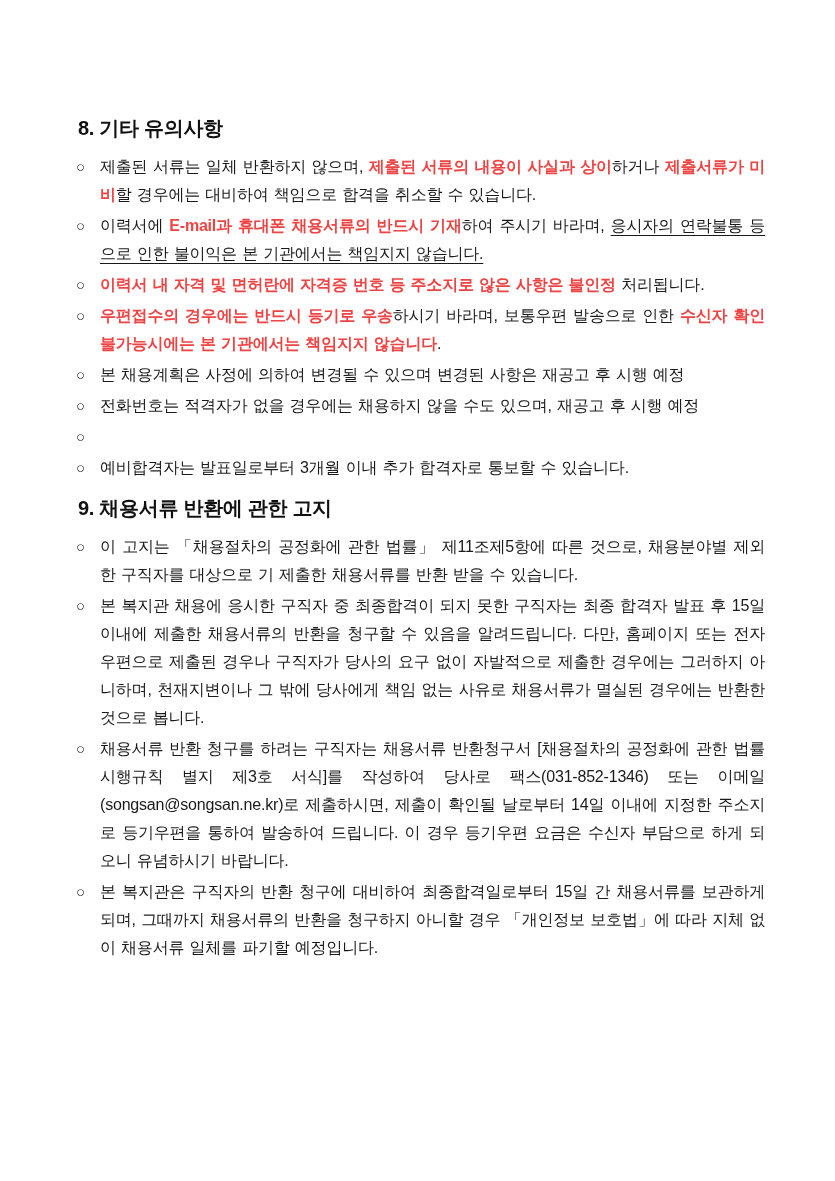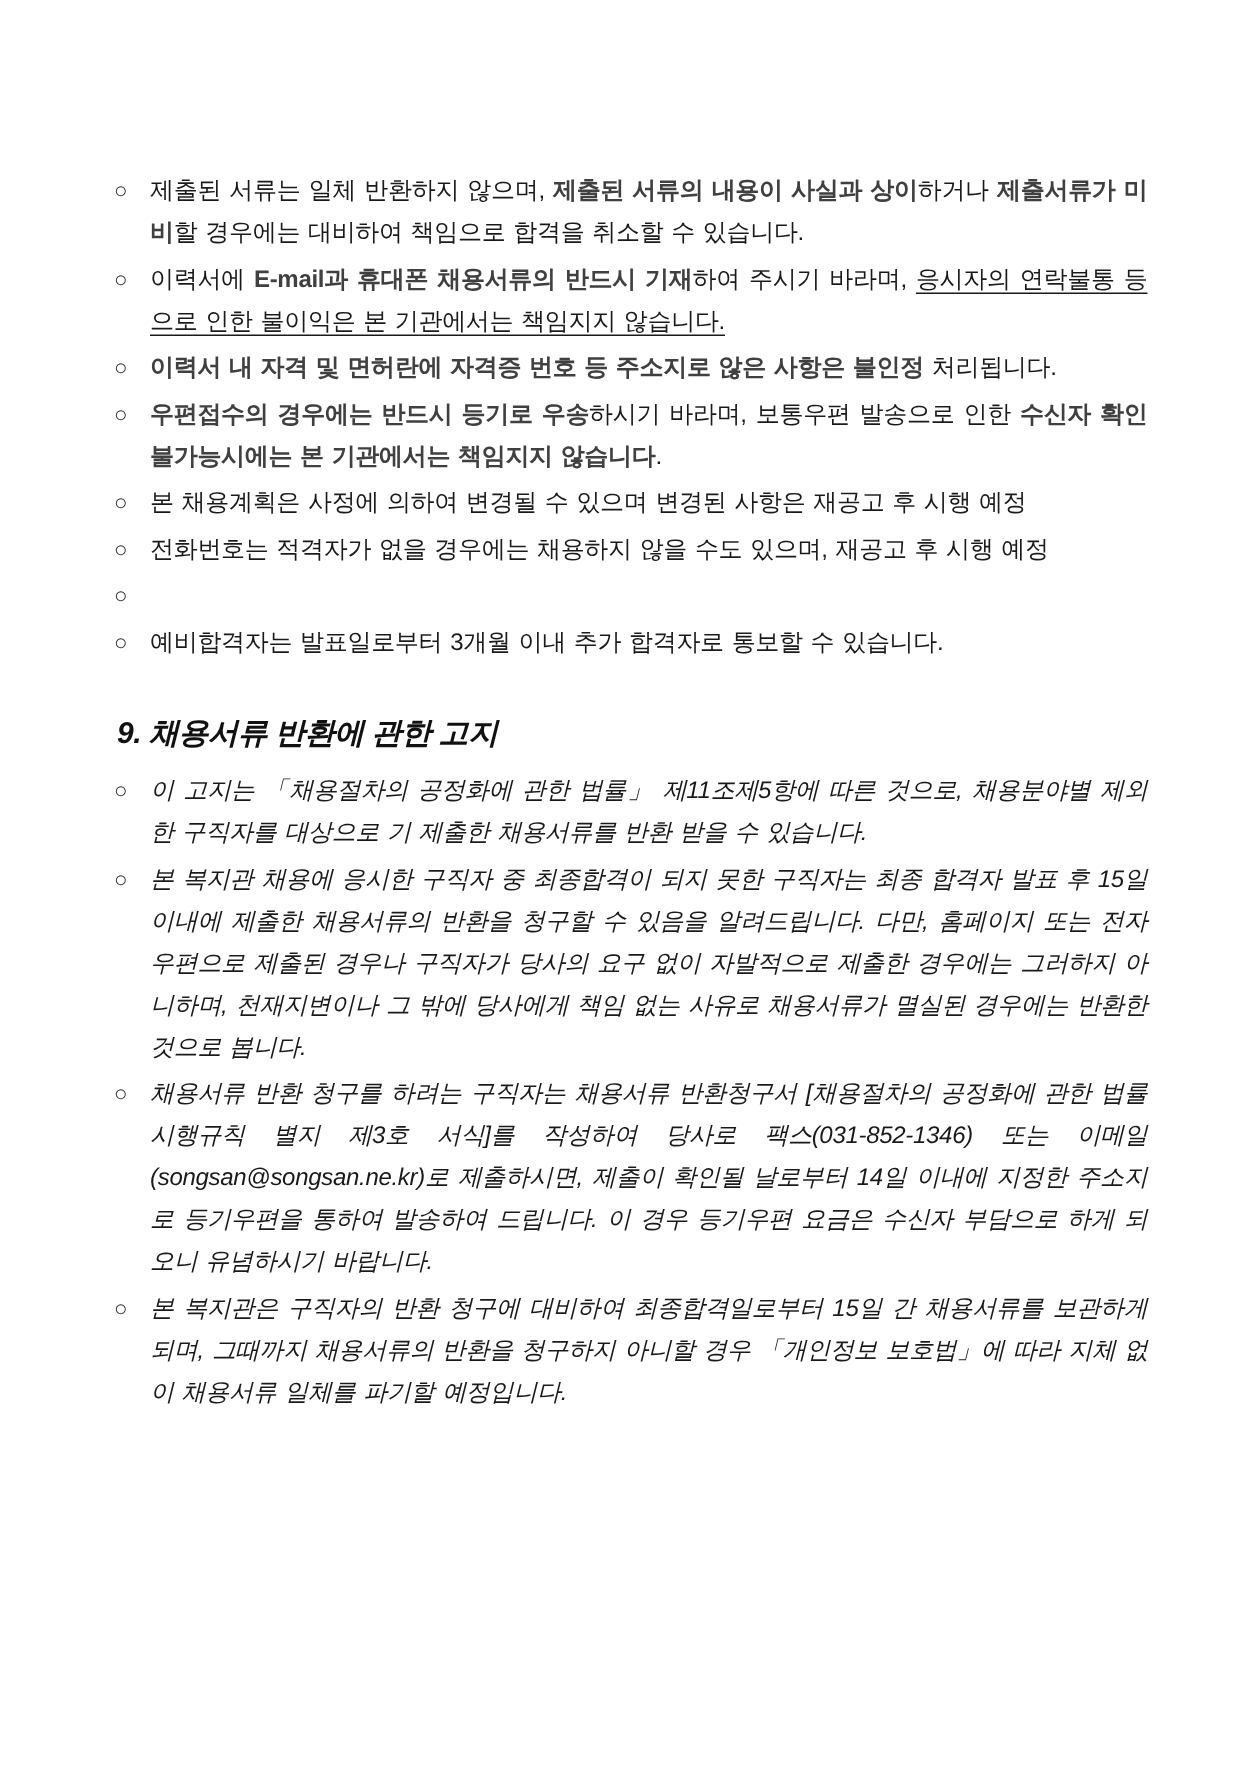--- a/index.html
+++ b/index.html
@@ -16,21 +16,21 @@
     -webkit-font-smoothing: antialiased;
   }
   .page {
     box-sizing: border-box;
     width: 835px;
     height: 1181px;
     padding: 114px 70px 0 76px;
     background: #ffffff;
   }
   .doc-section { margin: 0; }
-  .doc-section + .doc-section { margin-top: 32px; font-style: italic; }
+  .doc-section + .doc-section { margin-top: 12px; }
   h2.section-heading {
     margin: 0 0 11px 2px;
     font-size: 20px;
     line-height: 28px;
     font-weight: 700;
     color: #111111;
     letter-spacing: -0.3px;
   }
   .item {
     display: flex;
@@ -47,32 +47,33 @@
   p.text {
     flex: 1 1 auto;
     margin: 0;
     font-size: 16px;
     line-height: 28px;
     text-align: justify;
     letter-spacing: -0.2px;
     word-spacing: 1px;
     color: #1a1a1a;
   }
-  p.text span.bold { font-weight: 700; color: #404040; }
+  p.text span.bold { font-weight: 700; color: #ef4444; }
   p.text span.underline {
     text-decoration: underline;
     text-decoration-thickness: 1px;
     text-underline-offset: 4px;
   }
 </style>
 </head>
 <body>
 
 <main class="page">
   <section class="doc-section">
+    <h2 class="section-heading">8. 기타 유의사항</h2>
     <div class="items">
         <div class="item">
           <span class="bullet">○</span>
           <p class="text"><span>제출된 서류는 일체 반환하지 않으며, </span><span class="bold">제출된 서류의 내용이 사실과 상이</span><span>하거나 </span><span class="bold">제출서류가 미비</span><span>할 경우에는 대비하여 책임으로 합격을 취소할 수 있습니다.</span></p>
         </div>
         <div class="item">
           <span class="bullet">○</span>
           <p class="text"><span>이력서에 </span><span class="bold">E-mail과 휴대폰 채용서류의 반드시 기재</span><span>하여 주시기 바라며, </span><span class="underline">응시자의 연락불통 등으로 인한 불이익은 본 기관에서는 책임지지 않습니다.</span></p>
         </div>
         <div class="item">

